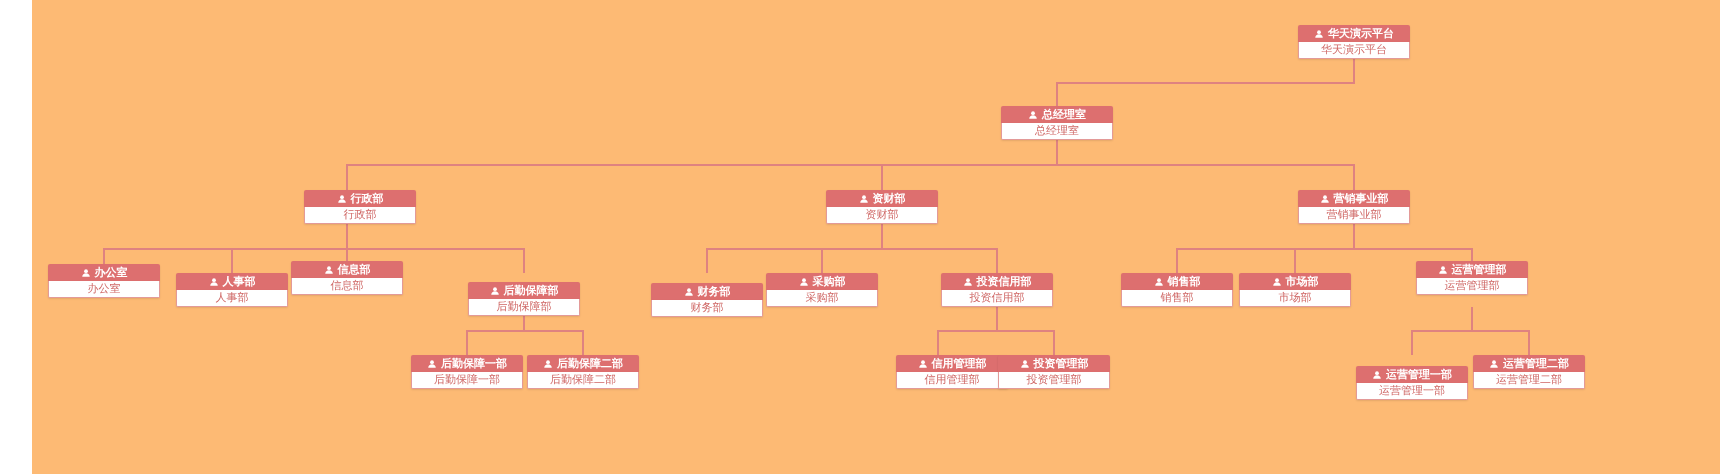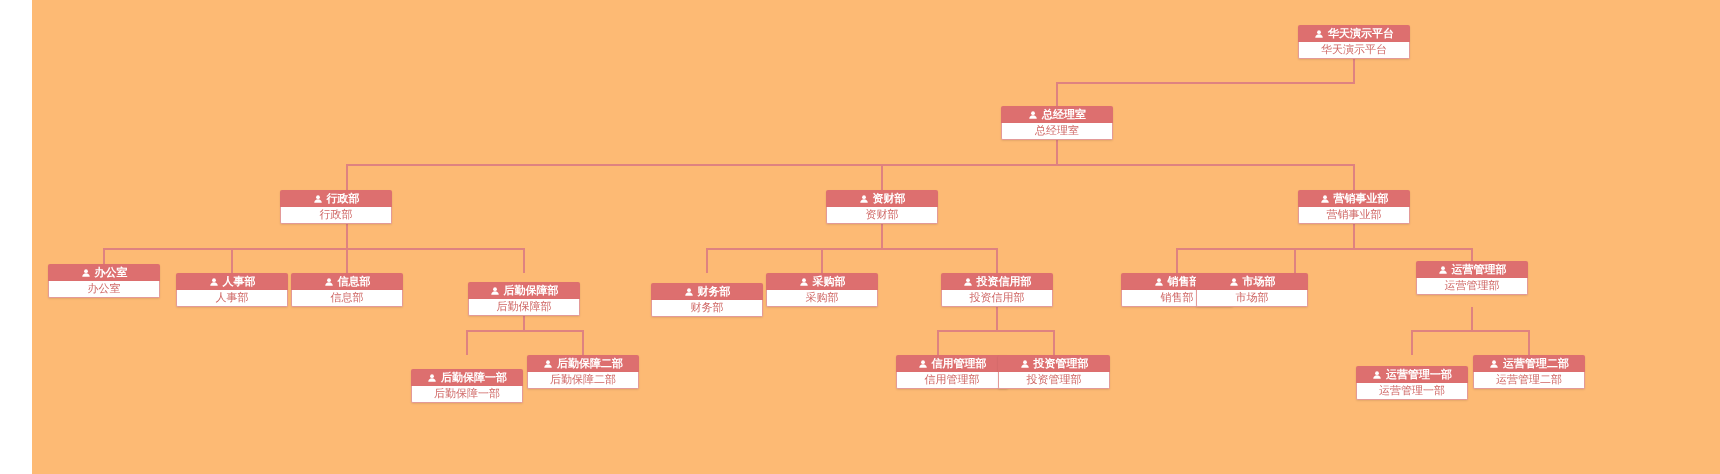--- a/index.html
+++ b/index.html
@@ -78,21 +78,21 @@
           <svg viewBox="0 0 16 16" width="10" height="10">
             <circle cx="8" cy="5" r="3" fill="#fff"></circle>
             <path d="M2 14c0-3.3 2.7-5.5 6-5.5s6 2.2 6 5.5z" fill="#fff"></path>
           </svg>
         </span>
       <span>总经理室</span>
     </div>
     <div class="node-body">总经理室</div>
   </div>
 
-  <div class="node" style="left:248px;top:190px">
+  <div class="node" style="left:272px;top:190px">
     <div class="node-header">
       <span class="icon">
           <svg viewBox="0 0 16 16" width="10" height="10">
             <circle cx="8" cy="5" r="3" fill="#fff"></circle>
             <path d="M2 14c0-3.3 2.7-5.5 6-5.5s6 2.2 6 5.5z" fill="#fff"></path>
           </svg>
         </span>
       <span>行政部</span>
     </div>
     <div class="node-body">行政部</div>
@@ -143,21 +143,21 @@
           <svg viewBox="0 0 16 16" width="10" height="10">
             <circle cx="8" cy="5" r="3" fill="#fff"></circle>
             <path d="M2 14c0-3.3 2.7-5.5 6-5.5s6 2.2 6 5.5z" fill="#fff"></path>
           </svg>
         </span>
       <span>人事部</span>
     </div>
     <div class="node-body">人事部</div>
   </div>
 
-  <div class="node" style="left:259px;top:273px">
+  <div class="node" style="left:259px;top:261px">
     <div class="node-header">
       <span class="icon">
           <svg viewBox="0 0 16 16" width="10" height="10">
             <circle cx="8" cy="5" r="3" fill="#fff"></circle>
             <path d="M2 14c0-3.3 2.7-5.5 6-5.5s6 2.2 6 5.5z" fill="#fff"></path>
           </svg>
         </span>
       <span>信息部</span>
     </div>
     <div class="node-body">信息部</div>
@@ -169,21 +169,21 @@
           <svg viewBox="0 0 16 16" width="10" height="10">
             <circle cx="8" cy="5" r="3" fill="#fff"></circle>
             <path d="M2 14c0-3.3 2.7-5.5 6-5.5s6 2.2 6 5.5z" fill="#fff"></path>
           </svg>
         </span>
       <span>后勤保障部</span>
     </div>
     <div class="node-body">后勤保障部</div>
   </div>
 
-  <div class="node" style="left:379px;top:369px">
+  <div class="node" style="left:379px;top:355px">
     <div class="node-header">
       <span class="icon">
           <svg viewBox="0 0 16 16" width="10" height="10">
             <circle cx="8" cy="5" r="3" fill="#fff"></circle>
             <path d="M2 14c0-3.3 2.7-5.5 6-5.5s6 2.2 6 5.5z" fill="#fff"></path>
           </svg>
         </span>
       <span>后勤保障一部</span>
     </div>
     <div class="node-body">后勤保障一部</div>
@@ -273,21 +273,21 @@
           <svg viewBox="0 0 16 16" width="10" height="10">
             <circle cx="8" cy="5" r="3" fill="#fff"></circle>
             <path d="M2 14c0-3.3 2.7-5.5 6-5.5s6 2.2 6 5.5z" fill="#fff"></path>
           </svg>
         </span>
       <span>销售部</span>
     </div>
     <div class="node-body">销售部</div>
   </div>
 
-  <div class="node" style="left:1164px;top:273px">
+  <div class="node" style="left:1207px;top:273px">
     <div class="node-header">
       <span class="icon">
           <svg viewBox="0 0 16 16" width="10" height="10">
             <circle cx="8" cy="5" r="3" fill="#fff"></circle>
             <path d="M2 14c0-3.3 2.7-5.5 6-5.5s6 2.2 6 5.5z" fill="#fff"></path>
           </svg>
         </span>
       <span>市场部</span>
     </div>
     <div class="node-body">市场部</div>

